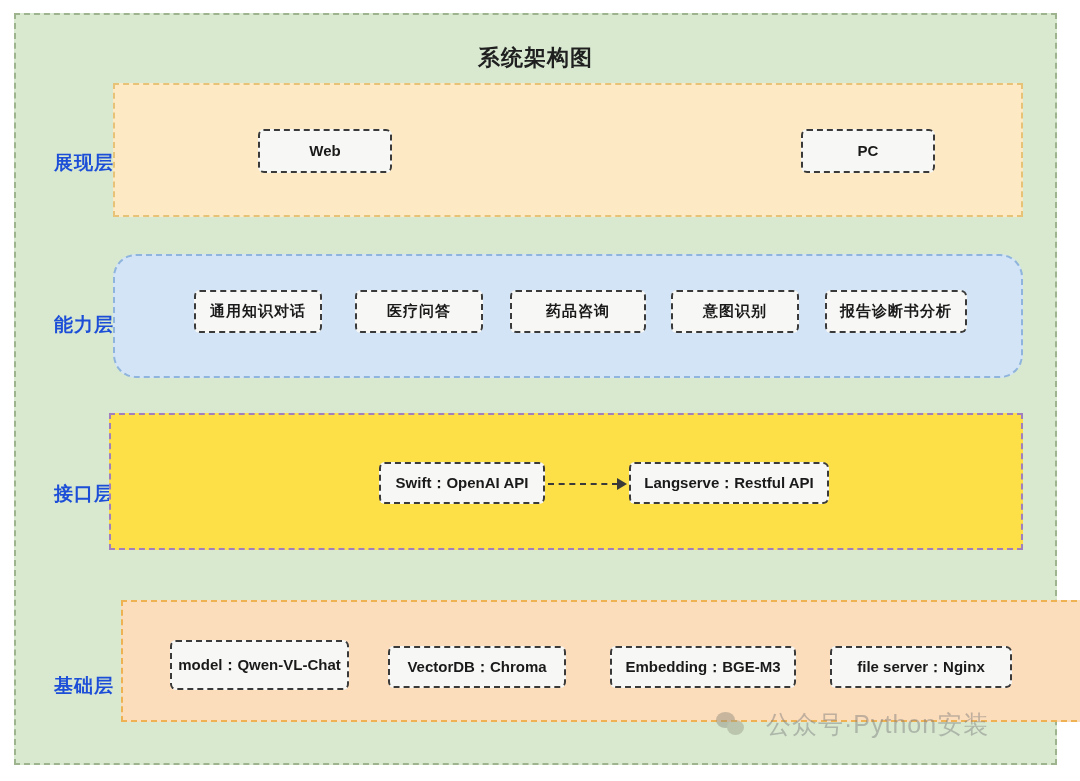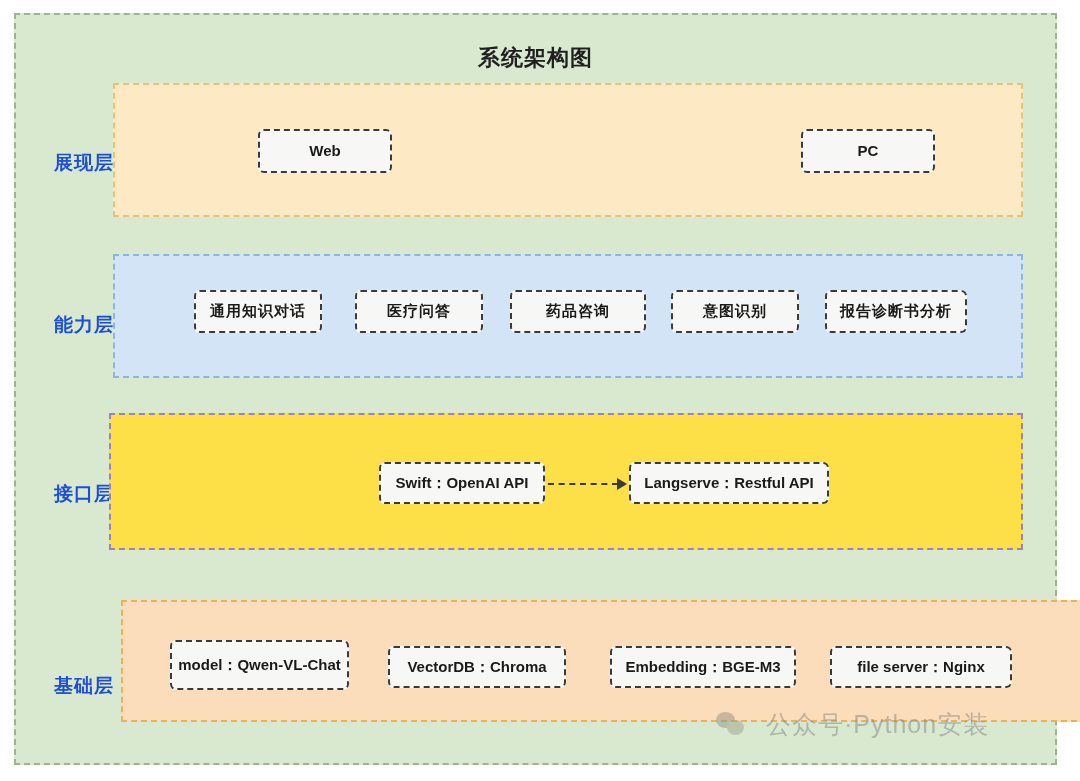--- a/index.html
+++ b/index.html
@@ -175,21 +175,21 @@
 
       <div class="node" style="left:143px; top:44px; width:134px; height:44px;">Web</div>
 
       <div class="node" style="left:686px; top:44px; width:134px; height:44px;">PC</div>
     </div>
   </div>
 
   <div class="layer-row">
     <div class="layer-label" style="top:297px;">能力层</div>
 
-    <div class="layer-panel panel-capability" style="left:97px; top:239px; width:910px; height:124px;">
+    <div class="layer-panel panel-capability" style="left:97px; top:239px; width:910px; height:124px;border-radius:23px;">
 
       <div class="node cjk" style="left:79px; top:34px; width:128px; height:43px;">通用知识对话</div>
 
       <div class="node cjk" style="left:240px; top:34px; width:128px; height:43px;">医疗问答</div>
 
       <div class="node cjk" style="left:395px; top:34px; width:136px; height:43px;">药品咨询</div>
 
       <div class="node cjk" style="left:556px; top:34px; width:128px; height:43px;">意图识别</div>
 
       <div class="node cjk" style="left:710px; top:34px; width:142px; height:43px;">报告诊断书分析</div>

